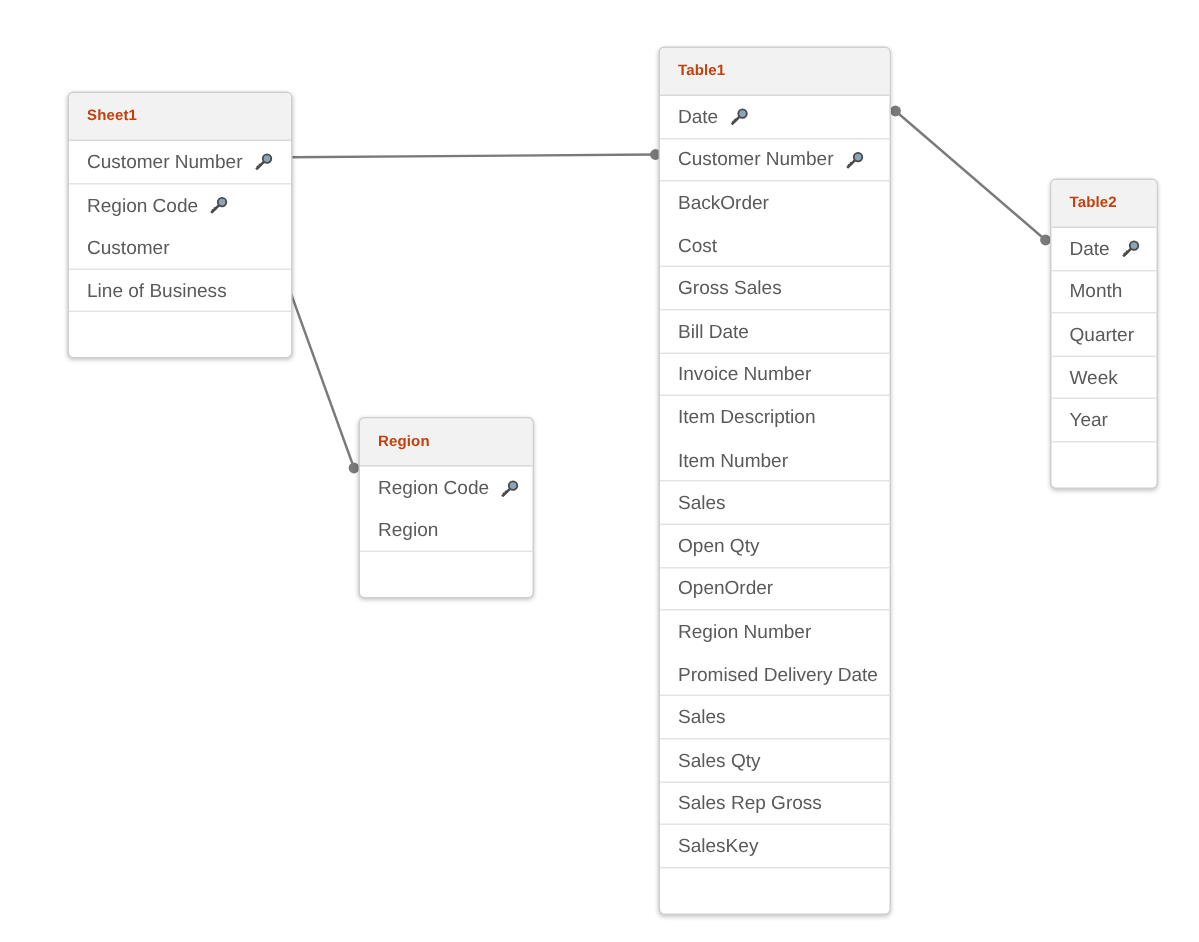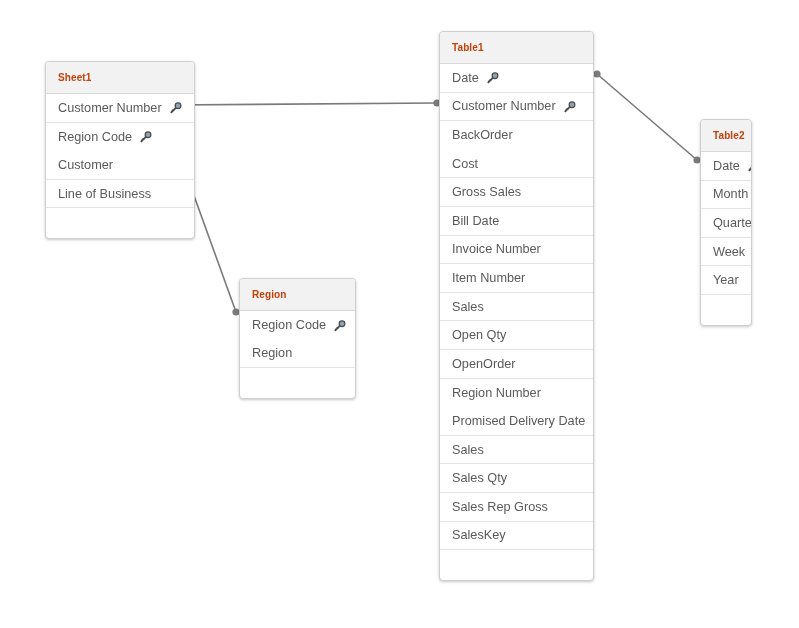--- a/index.html
+++ b/index.html
@@ -95,21 +95,21 @@
     flex: 0 0 auto;
     position: relative;
     top: 1px;
   }
   .key-icon svg { display: block; }
 
   
   #box-sheet1  { left: 19px;  top: 61px;  width: 150px; margin-left: 26px; }
   #box-region  { left: 239px; top: 278px; width: 117px; }
   #box-table1  { left: 439px; top: 31px;  width: 155px; }
-  #box-table2  { left: 700px; top: 119px; width: 52px;  }
+  #box-table2  { left: 700px; top: 119px; width: 72px;  }
 </style>
 </head>
 <body>
 
 <div id="canvas">
 
   <svg id="links" viewBox="0 0 799 628" width="799" height="628">
       <g>
         <line x1="170" y1="105" x2="437" y2="103" stroke="#7a7a7a" stroke-width="1.6"></line>
         <polygon points="177.4997895977108,104.94382180076622 166.6541190185898,107.53871630125097 166.61646340076075,102.51169132107599" fill="#7a7a7a"></polygon>
@@ -216,20 +216,23 @@
         </li>
         <li class="field-row sep">
           <span class="field-label">Gross Sales</span>
         </li>
         <li class="field-row sep">
           <span class="field-label">Bill Date</span>
         </li>
         <li class="field-row sep">
           <span class="field-label">Invoice Number</span>
         </li>
+        <li class="field-row">
+          <span class="field-label">Item Description</span>
+        </li>
         <li class="field-row sep">
           <span class="field-label">Item Number</span>
         </li>
         <li class="field-row sep">
           <span class="field-label">Sales</span>
         </li>
         <li class="field-row sep">
           <span class="field-label">Open Qty</span>
         </li>
         <li class="field-row sep">

